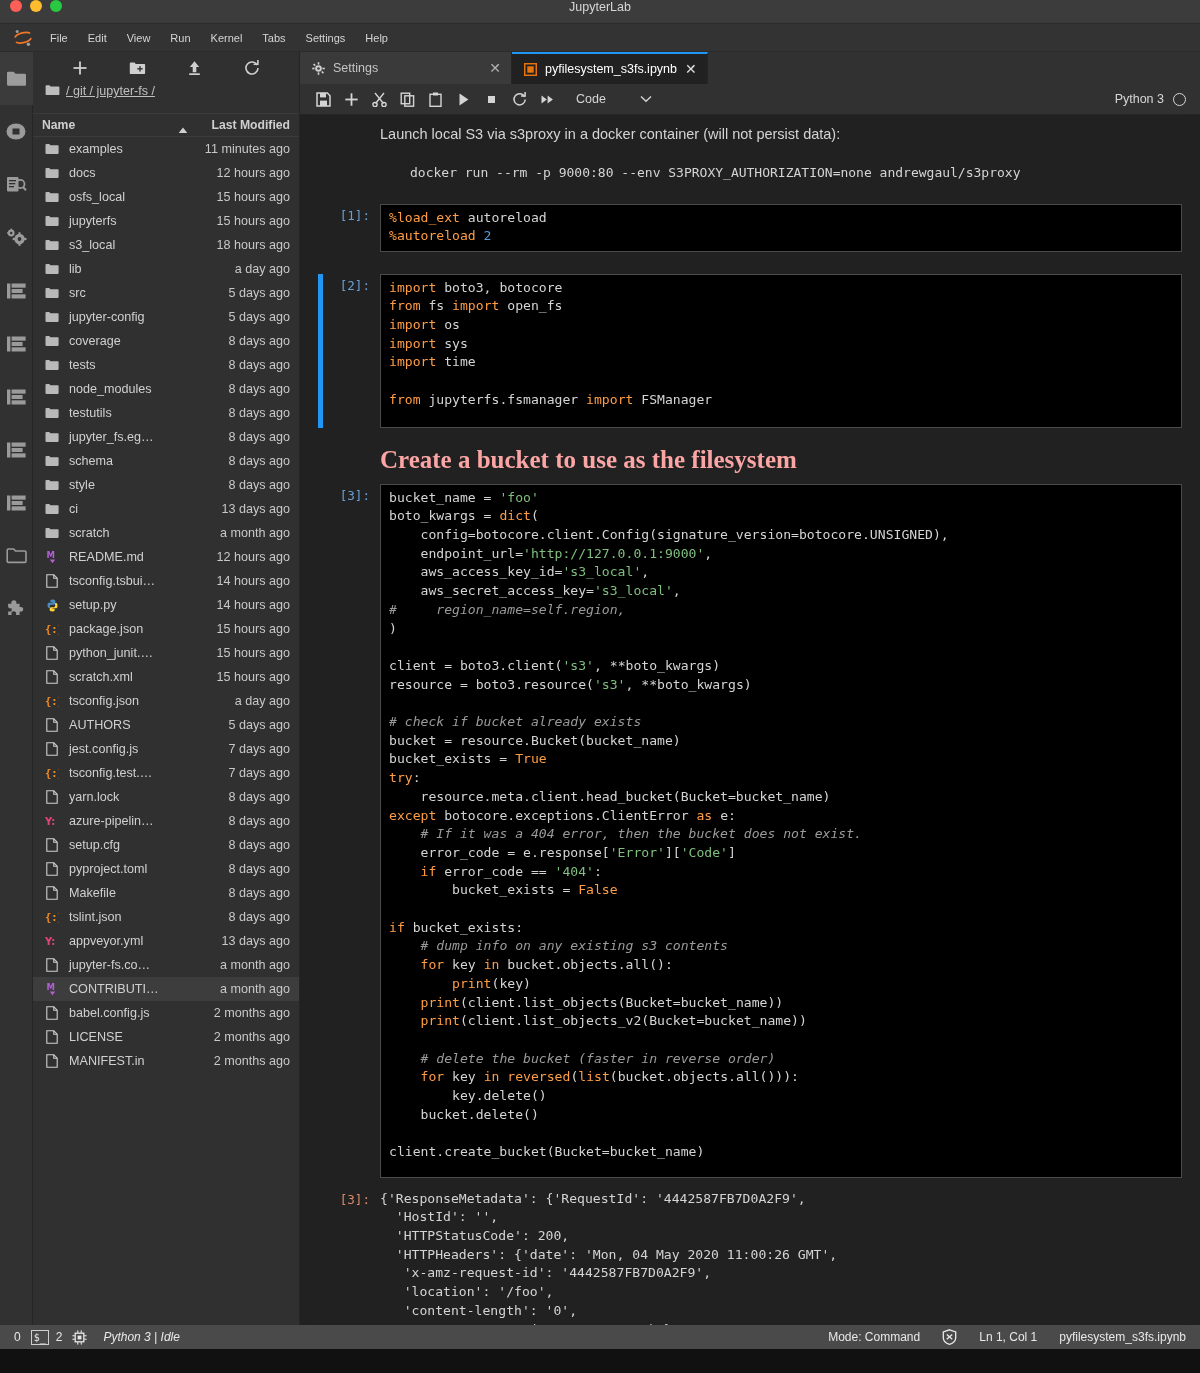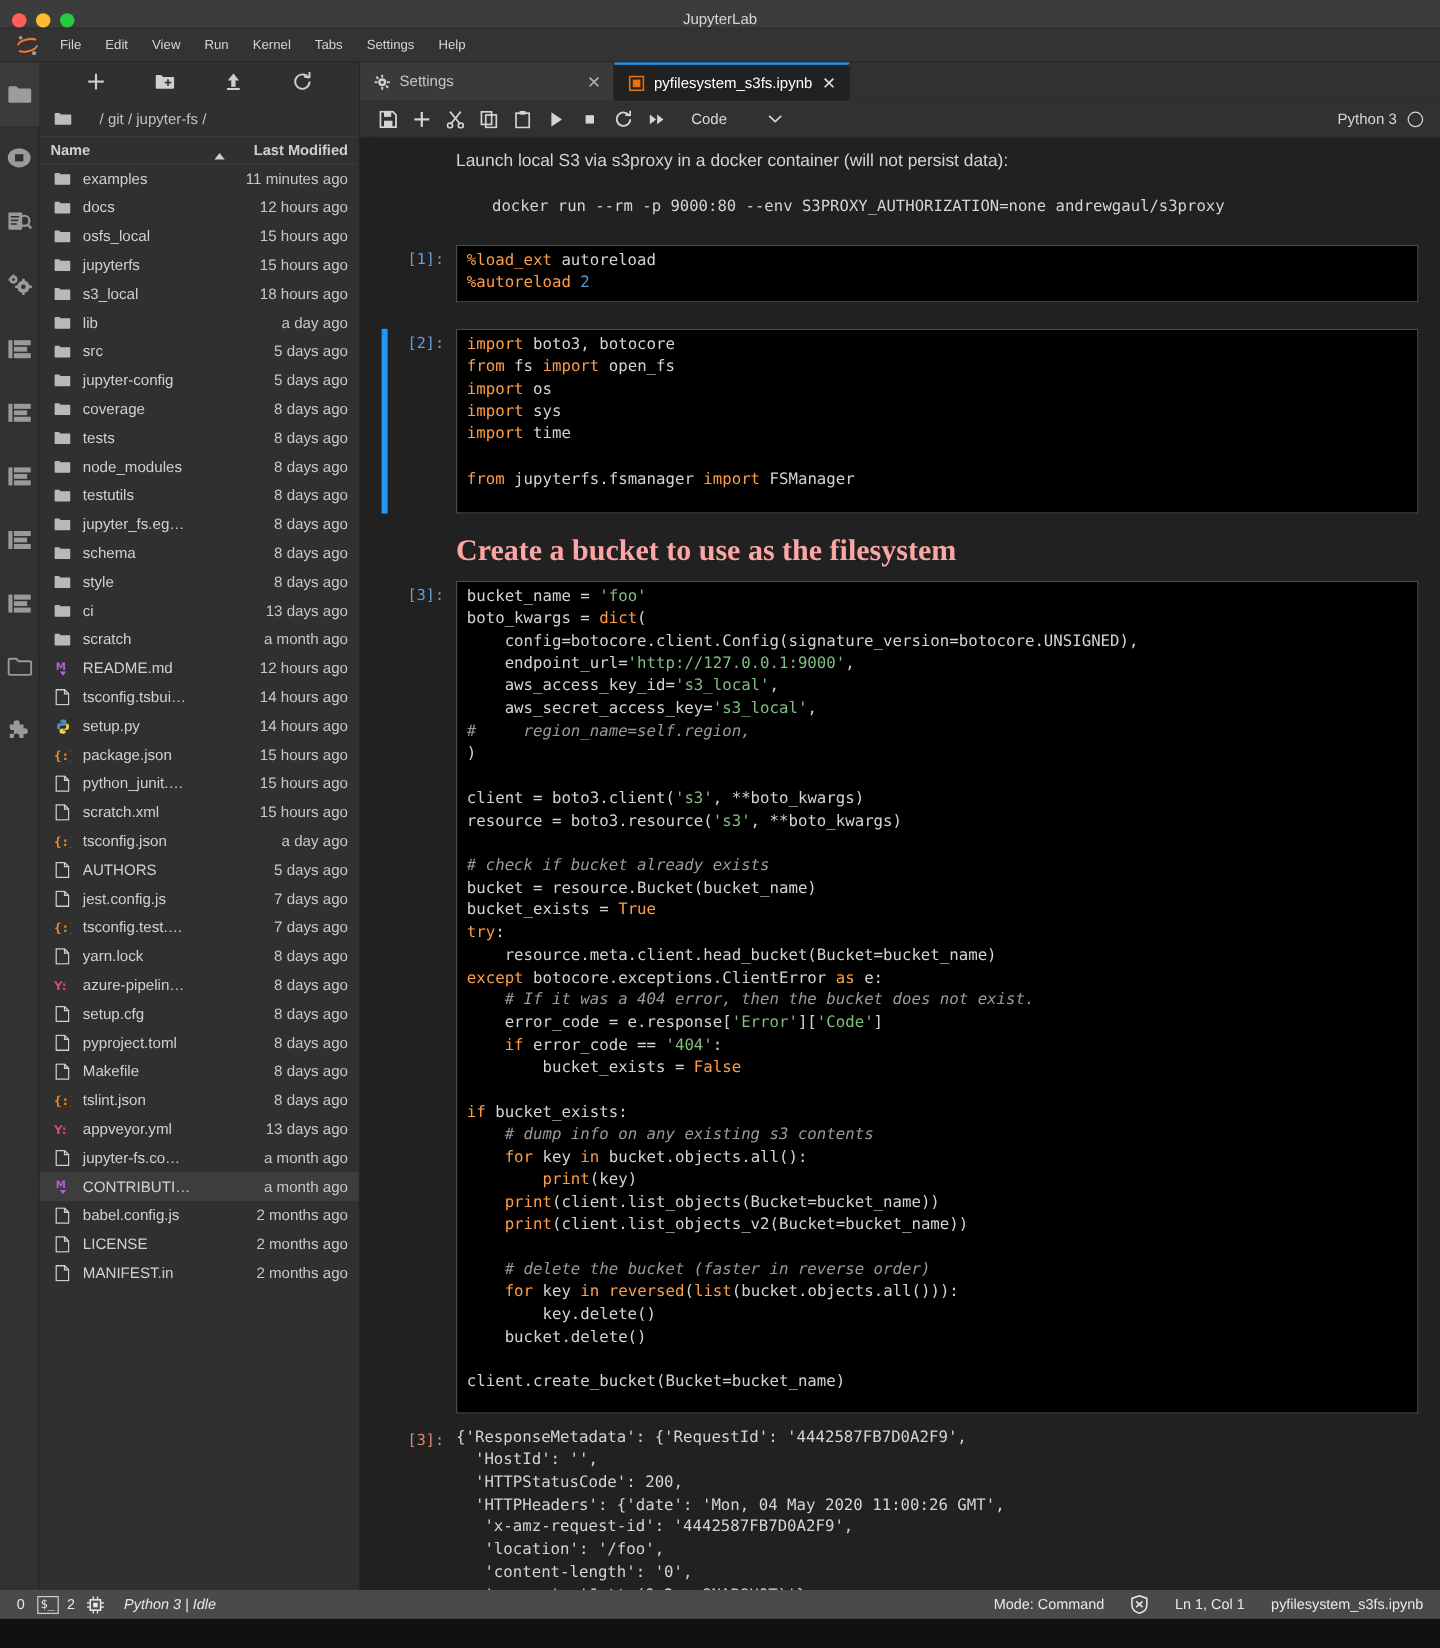--- a/index.html
+++ b/index.html
@@ -5,21 +5,21 @@
   * { box-sizing: border-box; margin: 0; padding: 0; }
   html, body {
     width: 1200px; height: 1373px;
     background: #111111;
     font-family: "Liberation Sans", sans-serif;
     overflow: hidden;
   }
   
   #window-titlebar {
     height: 24px; background: #3c3c3c;
-    display: flex; align-items: flex-end; position: relative;
+    display: flex; align-items: flex-start; position: relative;
     border-bottom: 1px solid #2b2b2b;
   }
   .traffic { display: flex; gap: 8px; padding-left: 10px; }
   .tl { width: 12px; height: 12px; border-radius: 50%; }
   .tl.red { background: #ff5f57; }
   .tl.yellow { background: #febc2e; }
   .tl.green { background: #28c840; }
   #window-title {
     position: absolute; left: 0; right: 0; text-align: center;
     font-size: 12.5px; color: #d6d6d6; pointer-events: none;
@@ -51,22 +51,22 @@
   #file-browser {
     width: 267px; background: #303030; display: flex; flex-direction: column;
     border-right: 1px solid #252525; flex: none;
   }
   #fb-toolbar {
     height: 32px; display: flex; align-items: center;
     justify-content: space-around; padding: 0 18px;
   }
   .fb-tool { cursor: pointer; display: flex; align-items:center; justify-content:center; width:26px; height:26px;}
   #breadcrumb {
-    height: 29px; display: flex; align-items: center; gap: 23px;
-    padding-left: 12px; font-size: 12.5px; color: #c0c0c0;
+    height: 29px; display: flex; align-items: flex-start; gap: 6px;
+    padding-left: 12px; font-size: 12.5px; color: #c0c0c0; text-decoration: underline;
   }
   #fb-header {
     display: flex; font-size: 12.2px; color: #cfcfcf; height: 24px;
     align-items: center; border-top: 1px solid #3b3b3b;
     border-bottom: 1px solid #3b3b3b; font-weight: 600;
   }
   #fb-header .col-name { flex: 1; padding-left: 9px; }
   #fb-header .col-mod { width: 127px; padding-right: 9px; text-align: right; position: relative;}
   .sort-caret { position:absolute; left: 6px; top: 9px; }
   #fb-list { flex: 1; overflow: hidden; }

